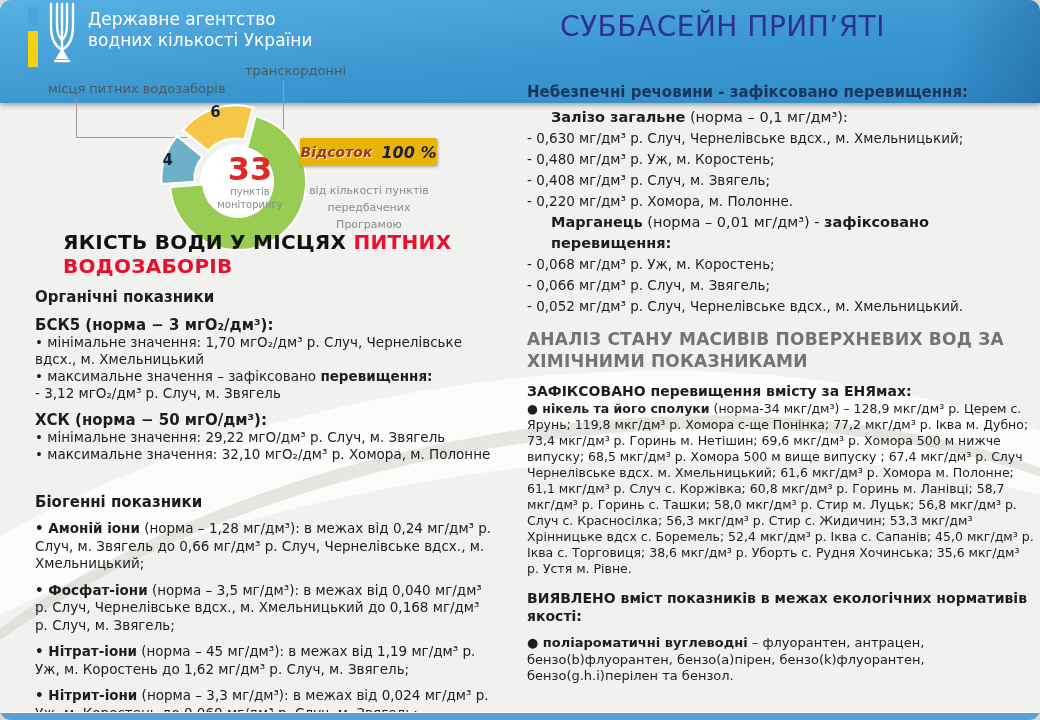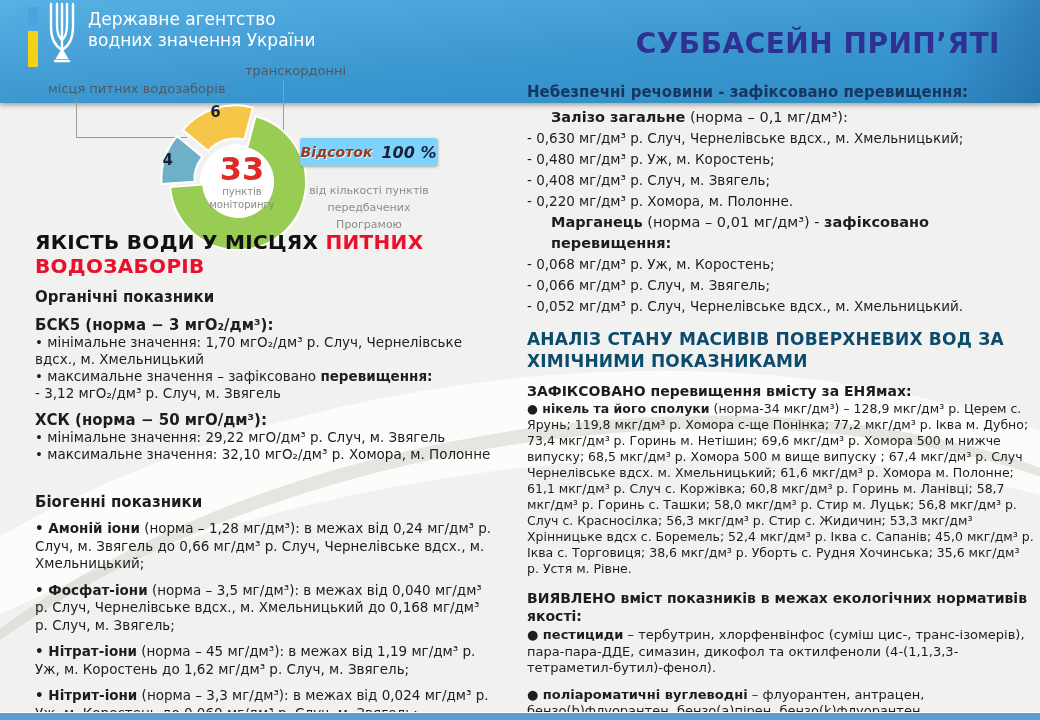--- a/index.html
+++ b/index.html
@@ -1,81 +1,82 @@
 <!DOCTYPE html>
 <html><head>
 <meta charset="utf-8">
 <style>
   html,body{margin:0;padding:0;background:#d8d8d6;}
   .slide{
     position:relative;width:1040px;height:720px;overflow:hidden;
     background:#f1f1ef;
     font-family:"DejaVu Sans","Liberation Sans",sans-serif;
     color:#1d1d1d;
+    border-radius:11px;
   }
   
   .swoosh1{position:absolute;left:-320px;top:380px;width:1700px;height:900px;
     border-radius:50%;border-top:90px solid rgba(255,255,255,.75);
     transform:rotate(-8deg);pointer-events:none;}
   .swoosh2{position:absolute;left:-200px;top:430px;width:1500px;height:800px;
     border-radius:50%;border-top:14px solid rgba(210,210,206,.55);
     transform:rotate(-10deg);pointer-events:none;}
   
   .topband{position:absolute;left:0;top:0;width:1040px;height:103px;
     background:linear-gradient(175deg,#58b0e3 0%,#3b97cf 55%,#2f8cc6 100%);
     box-shadow:0 2px 5px rgba(0,0,0,.35);}
   .topband:after{content:"";position:absolute;right:0;top:0;width:130px;height:103px;
     background:linear-gradient(100deg,rgba(0,40,90,0) 30%,rgba(20,70,130,.35) 100%);}
   .flag-blue{position:absolute;left:28px;top:7px;width:10px;height:19px;background:#49a5e2;}
   .flag-yellow{position:absolute;left:28px;top:31px;width:10px;height:36px;background:#f2d212;}
   .tryzub{position:absolute;left:42px;top:1px;}
   .agency{position:absolute;left:88px;top:9px;color:#ffffff;font-size:17px;line-height:21px;}
   .title-left{position:absolute;left:80px;top:51px;font-size:26px;font-weight:bold;
     color:#101233;letter-spacing:1px;}
-  .title-right{position:absolute;left:560px;top:27px;width:440px;text-align:right;
-    font-size:28px;font-weight:bold;color:#2e3192;letter-spacing:.5px;}
+  .title-right{position:absolute;left:560px;top:10px;width:440px;text-align:left;
+    font-size:28px;font-weight:normal;color:#2e3192;letter-spacing:.5px;}
   .hazard-title{position:absolute;left:527px;top:83px;font-size:15px;font-weight:bold;color:#17365d;}
   
   .lbl{position:absolute;font-size:13px;color:#4d5a62;}
   .lbl-drink{left:48px;top:81px;}
   .lbl-trans{left:245px;top:63px;}
   .leader-a{position:absolute;left:76px;top:99px;width:110px;height:38px;
     border-left:1px solid #9b9b9b;border-bottom:1px solid #9b9b9b;}
   .leader-b{position:absolute;left:258px;top:80px;width:25px;height:50px;
     border-right:1px solid #9b9b9b;border-bottom:1px solid #9b9b9b;}
   
   .donut-wrap{position:absolute;left:138px;top:80px;width:200px;height:200px;}
-  .donut-center{position:absolute;left:4px;top:0;width:200px;height:204px;
+  .donut-center{position:absolute;left:12px;top:0;width:200px;height:204px;
     display:flex;flex-direction:column;align-items:center;justify-content:center;
     pointer-events:none;}
   .donut-num{font-size:32px;font-weight:bold;color:#e02a26;line-height:32px;}
   .donut-cap{font-size:10px;color:#8a8a8a;line-height:13px;}
   
   .pct-box{position:absolute;left:300px;top:138px;width:137px;height:28px;
-    background:#7dd3fc;border-radius:2px;box-shadow:1px 1px 3px rgba(0,0,0,.3);
+    background:#eab308;border-radius:2px;box-shadow:1px 1px 3px rgba(0,0,0,.3);
     display:flex;align-items:center;justify-content:center;gap:9px;
     font-style:italic;font-weight:bold;}
   .pct-word{font-size:14px;color:#9c3a20;text-shadow:1px 1px 0 rgba(255,255,255,.75);}
   .pct-val{font-size:16px;color:#1a1f3c;}
   .pct-cap{position:absolute;left:293px;top:182px;width:152px;text-align:center;
     font-size:11px;color:#8c8c8c;line-height:17px;}
   
   .leftcol{position:absolute;left:35px;top:230px;width:458px;}
-  .lhead{font-size:20px;font-weight:bold;color:#111;letter-spacing:.3px;}
+  .lhead{font-size:20px;font-weight:bold;color:#111;letter-spacing:.3px;margin-left:28px;}
   .lhead .red{color:#e8112d;}
   .sec{font-size:15px;font-weight:bold;margin-top:9px;line-height:18px;}
   .ltxt{font-size:13.5px;line-height:17px;color:#1d1d1d;}
   .litem{font-size:13.5px;line-height:17.5px;margin-top:9px;}
   .b{font-weight:bold;}
   .gap16{} .gap30{margin-top:30px;}
   
   .rightcol{position:absolute;left:527px;top:107px;width:508px;}
   .rlead{font-size:14.5px;line-height:21px;margin-left:24px;}
   .rval{font-size:13.5px;line-height:21px;color:#1d1d1d;}
-  .analysis{font-size:17px;font-weight:bold;color:#0c4a6e;line-height:22px;margin-top:11px;letter-spacing:.2px;}
+  .analysis{font-size:17px;font-weight:bold;color:#737373;line-height:22px;margin-top:11px;letter-spacing:.2px;}
   .rsub{font-size:14px;font-weight:bold;margin-top:10px;line-height:18px;}
   .nickel{font-size:12.5px;line-height:16px;margin-top:1px;}
   .fitem{font-size:13px;line-height:16.5px;margin-top:10px;}
   
   .bottombar{position:absolute;left:0;bottom:0;width:1040px;height:7px;background:#5c9fd6;
     border-top:1px solid #ffffff;}
 </style>
 </head>
 <body>
 
@@ -93,21 +94,21 @@
       <path d="M9 3 v23 c0 12 4 19 11 23 c7 -4 11 -11 11 -23 V3"></path>
       <path d="M15 3 v21 c0 8 1.5 12 5 15 c3.5 -3 5 -7 5 -15 V3"></path>
       <path d="M20 3 v46"></path>
       <path d="M13 60 h14"></path>
     </g>
     <path d="M20 47 l-6.5 11 h13 z" fill="#ffffff"></path>
   </svg>
 
   <div class="agency">
     <div>Державне агентство</div>
-    <div>водних значення України</div>
+    <div>водних кількості України</div>
   </div>
 
   <div class="title-right">СУББАСЕЙН ПРИП’ЯТІ</div>
   <div class="hazard-title">Небезпечні речовини  - зафіксовано перевищення:</div>
 
   <div class="lbl lbl-drink">місця питних водозаборів</div>
   <div class="lbl lbl-trans">транскордонні</div>
   <div class="leader-a"></div>
   <div class="leader-b"></div>
 
@@ -186,23 +187,20 @@
     <div class="rval">- 0,052 мг/дм³ р. Случ, Чернелівське вдсх., м. Хмельницький.</div>
 
     <div class="analysis">АНАЛІЗ СТАНУ МАСИВІВ ПОВЕРХНЕВИХ ВОД ЗА ХІМІЧНИМИ ПОКАЗНИКАМИ</div>
 
     <div class="rsub">ЗАФІКСОВАНО перевищення вмісту за ЕНЯмах:</div>
     <div class="nickel">
       <span class="b">● нікель та його сполуки</span><span> (норма-34 мкг/дм³)  – 128,9 мкг/дм³ р. Церем с. Ярунь; 119,8 мкг/дм³ р. Хомора с-ще Понінка; 77,2 мкг/дм³ р. Іква м. Дубно; 73,4 мкг/дм³ р. Горинь м. Нетішин; 69,6 мкг/дм³ р. Хомора 500 м нижче випуску; 68,5 мкг/дм³ р. Хомора 500 м вище випуску ; 67,4 мкг/дм³ р. Случ Чернелівське вдсх. м. Хмельницький; 61,6 мкг/дм³ р. Хомора м. Полонне; 61,1 мкг/дм³ р. Случ с. Коржівка; 60,8 мкг/дм³ р. Горинь м. Ланівці; 58,7 мкг/дм³ р. Горинь с. Ташки; 58,0 мкг/дм³ р. Стир м. Луцьк; 56,8 мкг/дм³ р. Случ с. Красносілка; 56,3 мкг/дм³ р. Стир с. Жидичин; 53,3 мкг/дм³ Хрінницьке вдсх с. Боремель; 52,4 мкг/дм³ р. Іква с. Сапанів; 45,0 мкг/дм³ р. Іква с. Торговиця; 38,6 мкг/дм³ р. Уборть с. Рудня Хочинська; 35,6 мкг/дм³ р. Устя м. Рівне.</span>
     </div>
 
     <div class="rsub" style="margin-top:12px;">ВИЯВЛЕНО вміст показників  в межах екологічних нормативів  якості:</div>
-    <div class="fitem" style="margin-top:2px;">
-      <span class="b">● пестициди</span><span>  – тербутрин, хлорфенвінфос (суміш цис-, транс-ізомерів), пара-пара-ДДЕ, симазин, дикофол та октилфеноли (4-(1,1,3,3-тетраметил-бутил)-фенол).</span>
-    </div>
     <div class="fitem">
       <span class="b">● поліароматичні  вуглеводні</span><span> – флуорантен, антрацен, бензо(b)флуорантен, бензо(а)пірен, бензо(k)флуорантен, бензо(g.h.i)перілен та бензол.</span>
     </div>
 
   </div>
 
   <div class="bottombar"></div>
 </div>
 
 </body></html>

